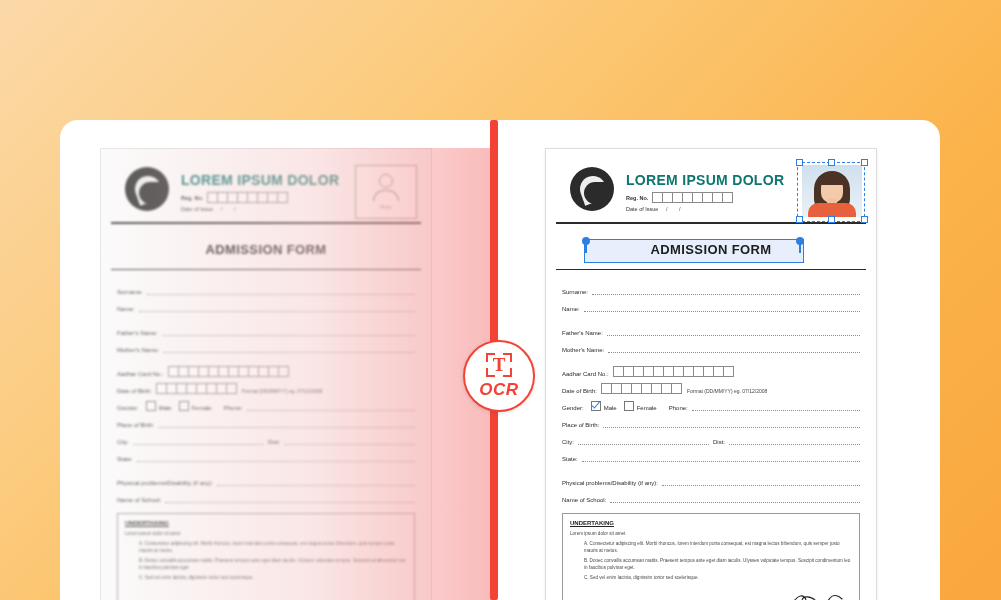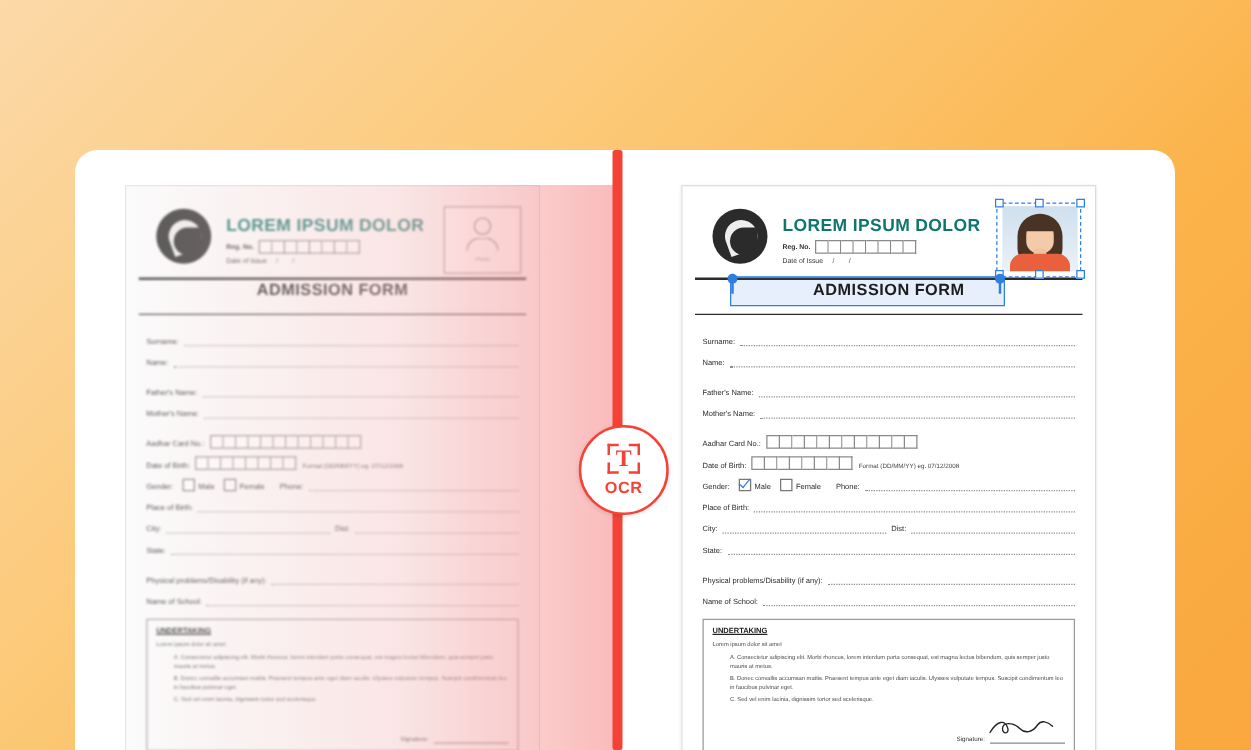--- a/index.html
+++ b/index.html
@@ -30,21 +30,21 @@
   }
   .ocr-badge .t{
     position:relative;width:26px;height:24px;display:flex;align-items:center;justify-content:center;
     color:#f44336;font-size:19px;font-weight:bold;line-height:1;font-family:"Liberation Serif",serif;
   }
   .corner{position:absolute;width:7px;height:7px;border:2px solid #f44336;}
   .c-tl{left:0;top:0;border-right:none;border-bottom:none;}
   .c-tr{right:0;top:0;border-left:none;border-bottom:none;}
   .c-bl{left:0;bottom:0;border-right:none;border-top:none;}
   .c-br{right:0;bottom:0;border-left:none;border-top:none;}
-  .ocr-label{color:#f44336;font-size:13px;font-weight:bold;letter-spacing:.5px;margin-top:3px;}
+  .ocr-label{color:#f44336;font-size:17px;font-weight:bold;letter-spacing:.5px;margin-top:3px;font-style:italic;}
 
   
   .sheet{
     position:absolute;background:#ffffff;
   }
   .sheet.left{left:100px;top:148px;width:330px;height:452px;background:#fbfbfb;border:1px solid #e6e6e6;}
   .sheet.right{left:545px;top:148px;width:330px;height:452px;background:#ffffff;border:1px solid #dcdcdc;box-shadow:0 1px 3px rgba(0,0,0,.08);}
   
   .blurwrap{position:absolute;inset:0;}
   .sheet.left .blurwrap{filter:blur(0.9px);opacity:.78;}
@@ -96,21 +96,21 @@
   .photo-real .bg{position:absolute;inset:0;background:linear-gradient(180deg,#cfe0ee,#eaf1f7);}
   .photo-real .hair{position:absolute;left:12px;top:6px;width:36px;height:40px;border-radius:18px 18px 12px 12px;background:#4a3324;}
   .photo-real .face{position:absolute;left:19px;top:12px;width:22px;height:26px;border-radius:11px 11px 10px 10px;background:#f3cbaa;}
   .photo-real .hair2{position:absolute;left:14px;top:8px;width:32px;height:12px;border-radius:16px 16px 0 0;background:#4a3324;}
   .photo-real .shirt{position:absolute;left:6px;top:38px;width:48px;height:16px;background:#e9603c;border-radius:10px 10px 0 0;}
   .photo-real .neck{position:absolute;left:25px;top:34px;width:10px;height:8px;background:#f0c39f;}
   .sel-handles i{position:absolute;width:5px;height:5px;background:#ffffff;border:1.2px solid #2f7fe0;}
   .sel-box{position:absolute;border:1.4px dashed #2f7fe0;}
 
   
-  .formtitle-wrap{position:relative;margin-top:0;height:26px;}
+  .formtitle-wrap{position:relative;margin-top:18px;height:26px;}
   .formtitle{
     position:absolute;left:0;right:0;top:0;text-align:center;font-size:13px;font-weight:bold;letter-spacing:.4px;color:#1d1d1d;
   }
   .rule{height:1.6px;background:#2b2b2b;margin-top:1px;}
   .sel-title{
     position:absolute;left:28px;top:-3px;width:218px;height:22px;border:1.4px solid #2f7fe0;background:rgba(47,127,224,.12);
   }
   .pin{position:absolute;width:8px;height:8px;border-radius:50%;background:#2f7fe0;}
   .pin:after{content:"";position:absolute;left:3px;top:7px;width:2px;height:9px;background:#2f7fe0;}
 

